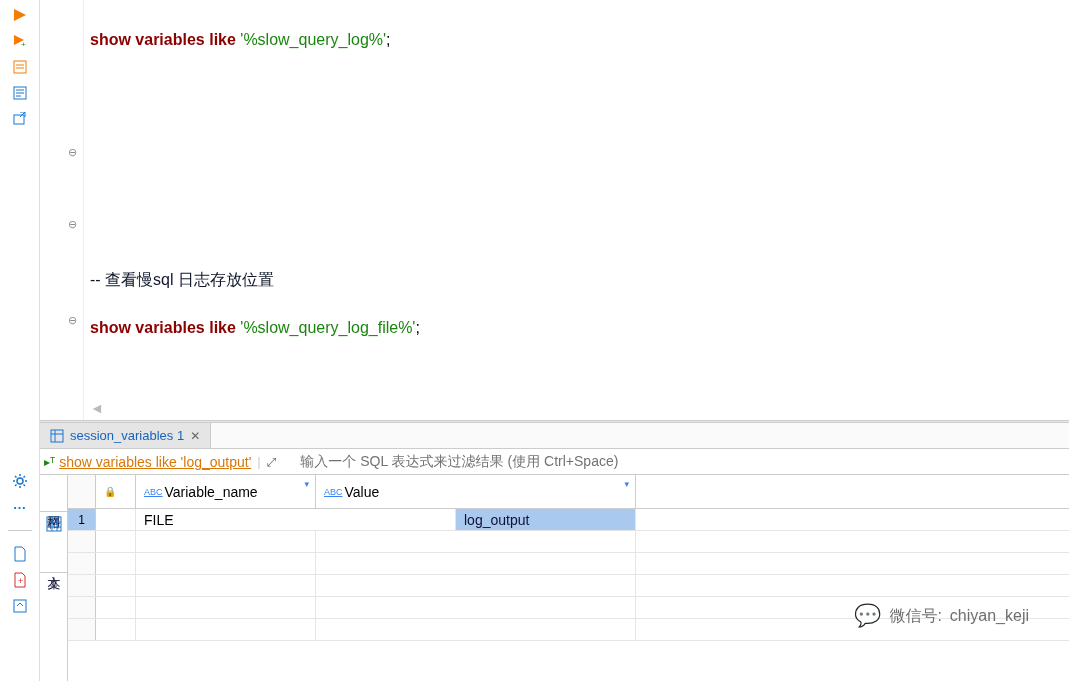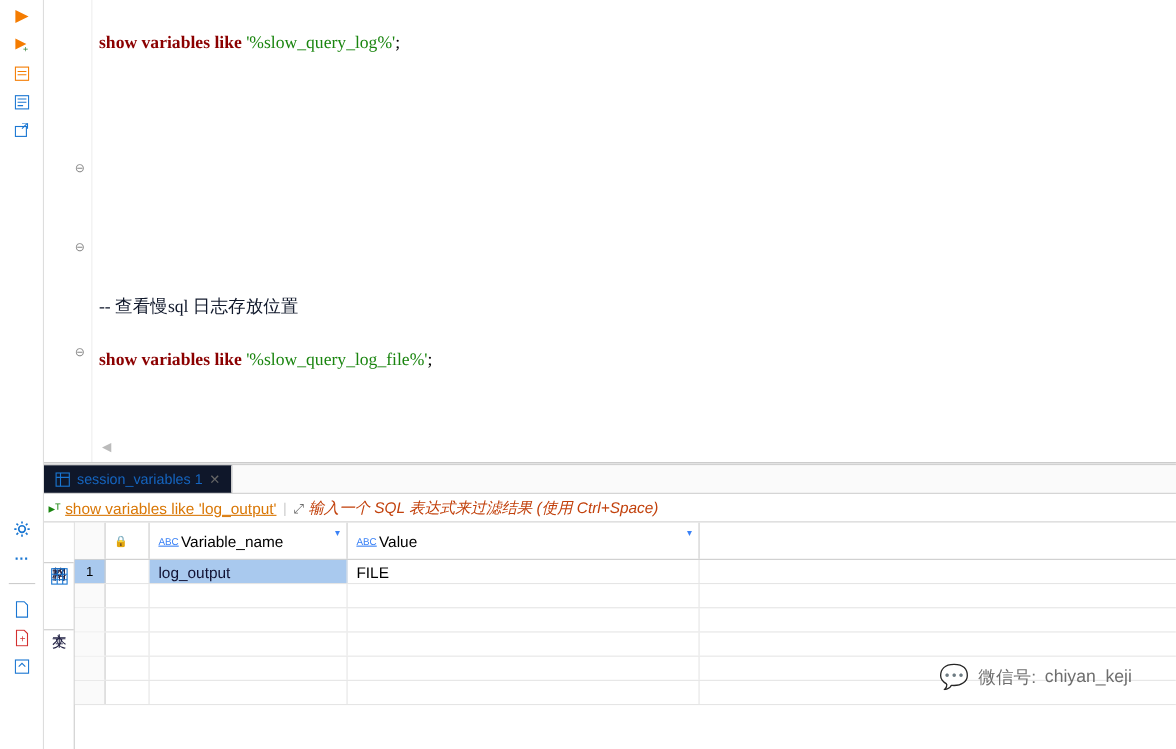--- a/index.html
+++ b/index.html
@@ -5,35 +5,35 @@
 * { margin:0; padding:0; box-sizing:border-box; }
 body { font-family:"Segoe UI",Arial,sans-serif; font-size:13px; background:#fff; overflow:hidden; }
 .root { display:flex; height:681px; width:1069px; }
 .toolbar { width:40px; background:#fff; border-right:1px solid #ddd; display:flex; flex-direction:column; align-items:center; padding-top:4px; gap:4px; }
 .toolbar .tbtn { width:22px; height:22px; display:flex; align-items:center; justify-content:center; cursor:pointer; }
 .toolbar .sep { height:1px; background:#ccc; width:24px; margin:8px 0; }
 .main { flex:1; display:flex; flex-direction:column; }
 .editor-wrap { flex:0 0 auto; display:flex; height:420px; }
 .gutter { width:44px; border-right:1px solid #eee; position:relative; }
 .fold { position:absolute; left:28px; color:#8a8a8a; font-size:11px; }
-.code { flex:1; font-family:Liberation Serif, serif; font-size:16px; line-height:24px; padding-top:4px; padding-left:6px; white-space:pre; overflow:hidden; position:relative; }
+.code { flex:1; font-family:Liberation Sans, sans-serif; font-size:16px; line-height:24px; padding-top:4px; padding-left:6px; white-space:pre; overflow:hidden; position:relative; }
 .kw { color:#8b0000; font-weight:bold; }
 .str { color:#1a850f; }
 .op { color:#000; }
 .cm { color:#0f172a; }
 .scroll-hint { position:absolute; bottom:0; left:6px; color:#bbb; font-size:14px; }
 .splitter { height:3px; background:#e6e6e6; border-top:1px solid #ccc; border-bottom:1px solid #ccc; cursor:row-resize; }
 .tabbar { display:flex; align-items:center; height:26px; border-bottom:1px solid #ccc; background:#fafafa; }
-.tab { display:flex; align-items:center; gap:6px; padding:0 10px; height:100%; border-right:1px solid #ccc; background:#0f172a; color:#1565c0; }
+.tab { display:flex; align-items:center; gap:6px; padding:0 10px; height:100%; border-right:1px solid #ccc; background:#e5e5e5; color:#1565c0; }
 .tab .close { color:#666; cursor:pointer; font-size:12px; }
 .filterbar { display:flex; align-items:center; height:26px; border-bottom:1px solid #ccc; background:#fff; }
 .filterbar .arrow { color:#1a850f; padding:0 4px; font-size:12px; }
 .filterbar .sqltxt { color:#d97706; font-size:14px;text-decoration:underline; }
 .filterbar .fexpand { color:#666; padding:0 6px; font-size:12px; letter-spacing:-2px; }
-.filterbar .hint { color:#c2410c; font-style:italic; font-size:14px; }
+.filterbar .hint { color:#737373; font-size:14px;margin-left:20px; }
 .gridzone { flex:1; display:flex; overflow:hidden; }
 .sidetabs { width:28px; border-right:1px solid #ccc; display:flex; flex-direction:column; }
 .vt { flex:0 0 auto; padding:30px 2px 6px 2px; display:flex; align-items:center; justify-content:center; writing-mode:vertical-rl; color:#224; font-size:13px; border-bottom:1px solid #ccc; cursor:pointer; }
 .vt.active { background:#fff; }
 .gridicon { width:16px; height:16px; margin:4px auto; }
 .grid { flex:1; display:flex; flex-direction:column; }
 .ghead { height:34px; display:flex; border-bottom:1px solid #ccc; background:#fff; }
 .gcorner { width:28px; border-right:1px solid #ccc; background:#fafafa; }
 .ghcell { border-right:1px solid #ccc; display:flex; align-items:center; padding:0 8px; position:relative; font-size:14px; }
 .ghcell .lock { color:#e6b800; font-size:10px; margin-right:6px; }
@@ -206,22 +206,22 @@
           <div class="ghcell" style="width:320px">
             <span class="tag">ABC</span>
             <span>Value</span>
             <span class="dd">▾</span>
           </div>
         </div>
         <div id="grid-body">
             <div class="grow sel">
               <div class="gnum">1</div>
               <div class="gcell" style="width:40px"></div>
+              <div class="gcell" style="width:320px">FILE</div>
               <div class="gcell c0" style="width:180px">log_output</div>
-              <div class="gcell" style="width:320px">FILE</div>
             </div>
             <div class="grow">
               <div class="gnum"></div>
               <div class="gcell" style="width:40px"></div>
               <div class="gcell" style="width:180px"></div>
               <div class="gcell" style="width:320px"></div>
             </div>
             <div class="grow">
               <div class="gnum"></div>
               <div class="gcell" style="width:40px"></div>

